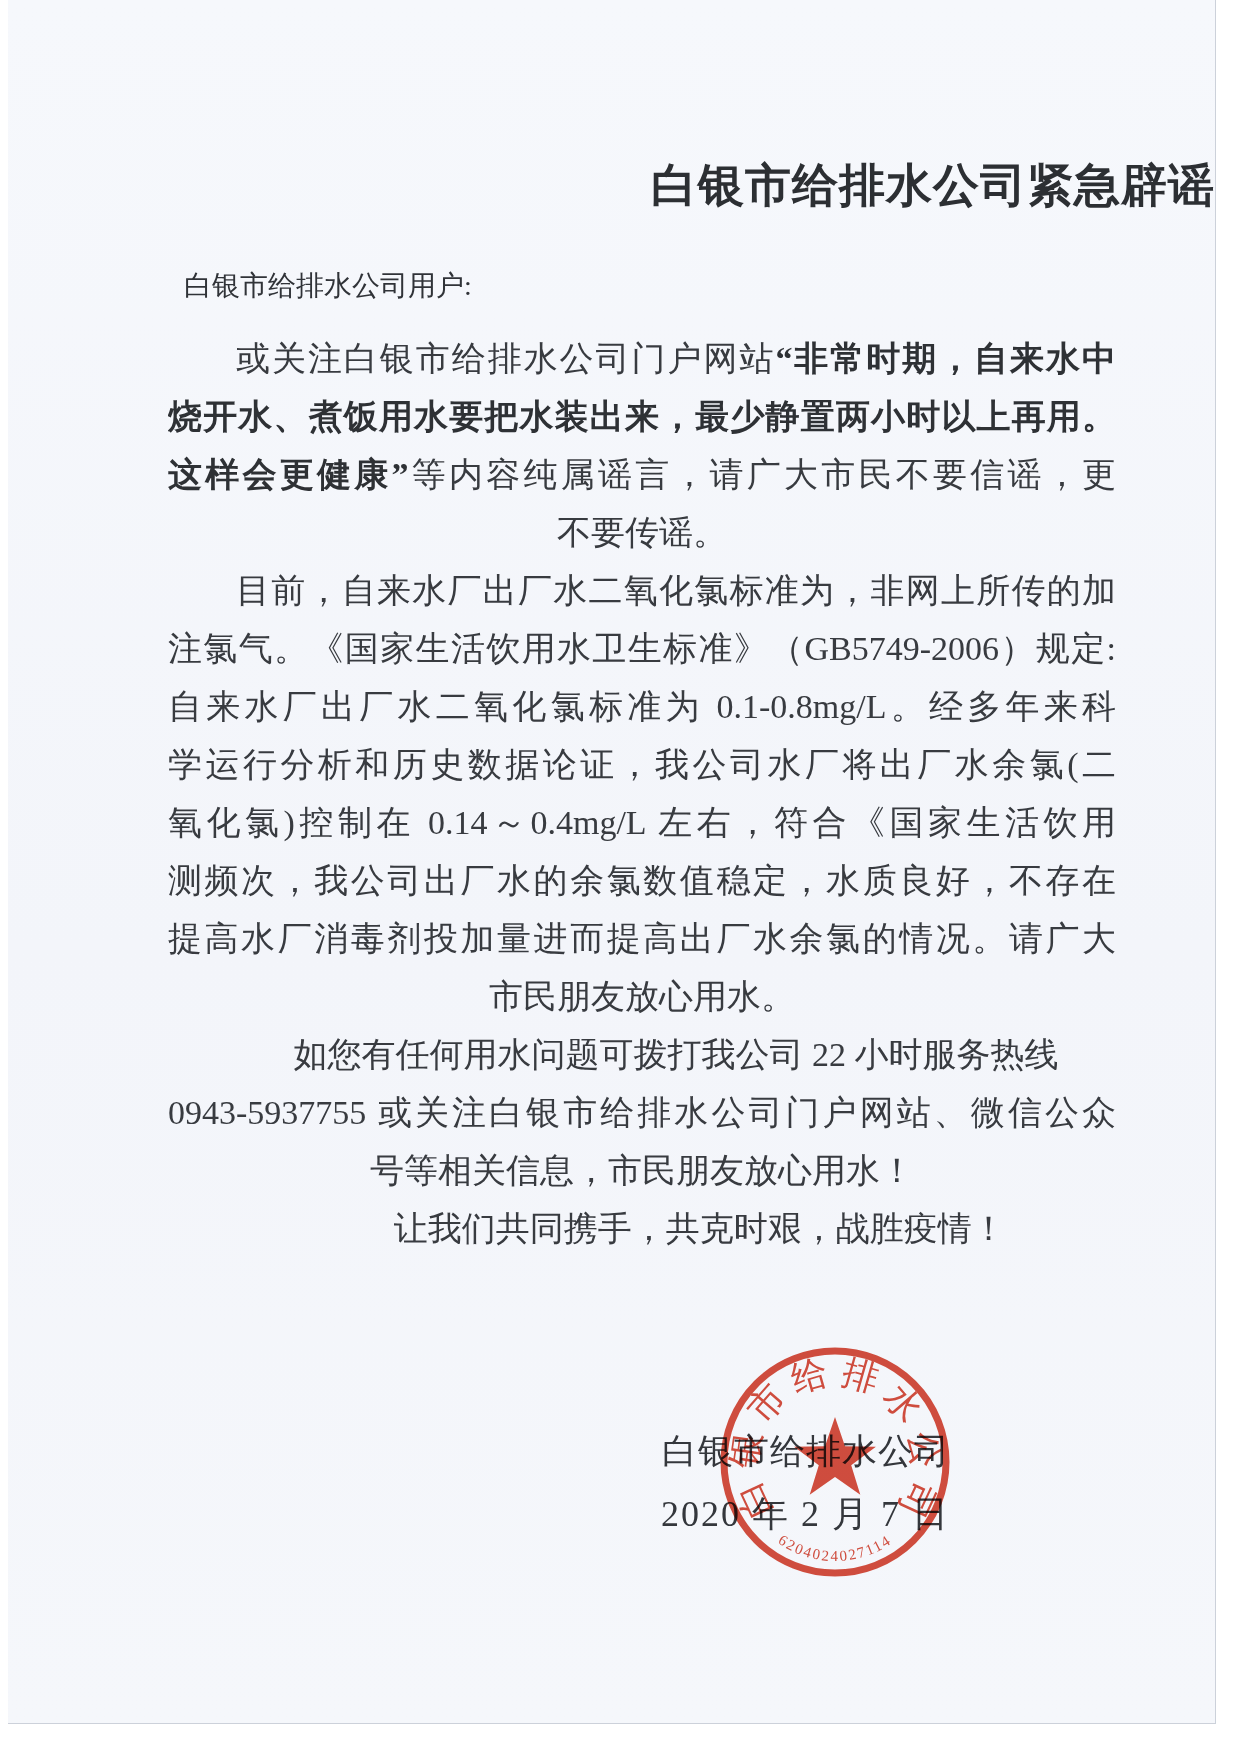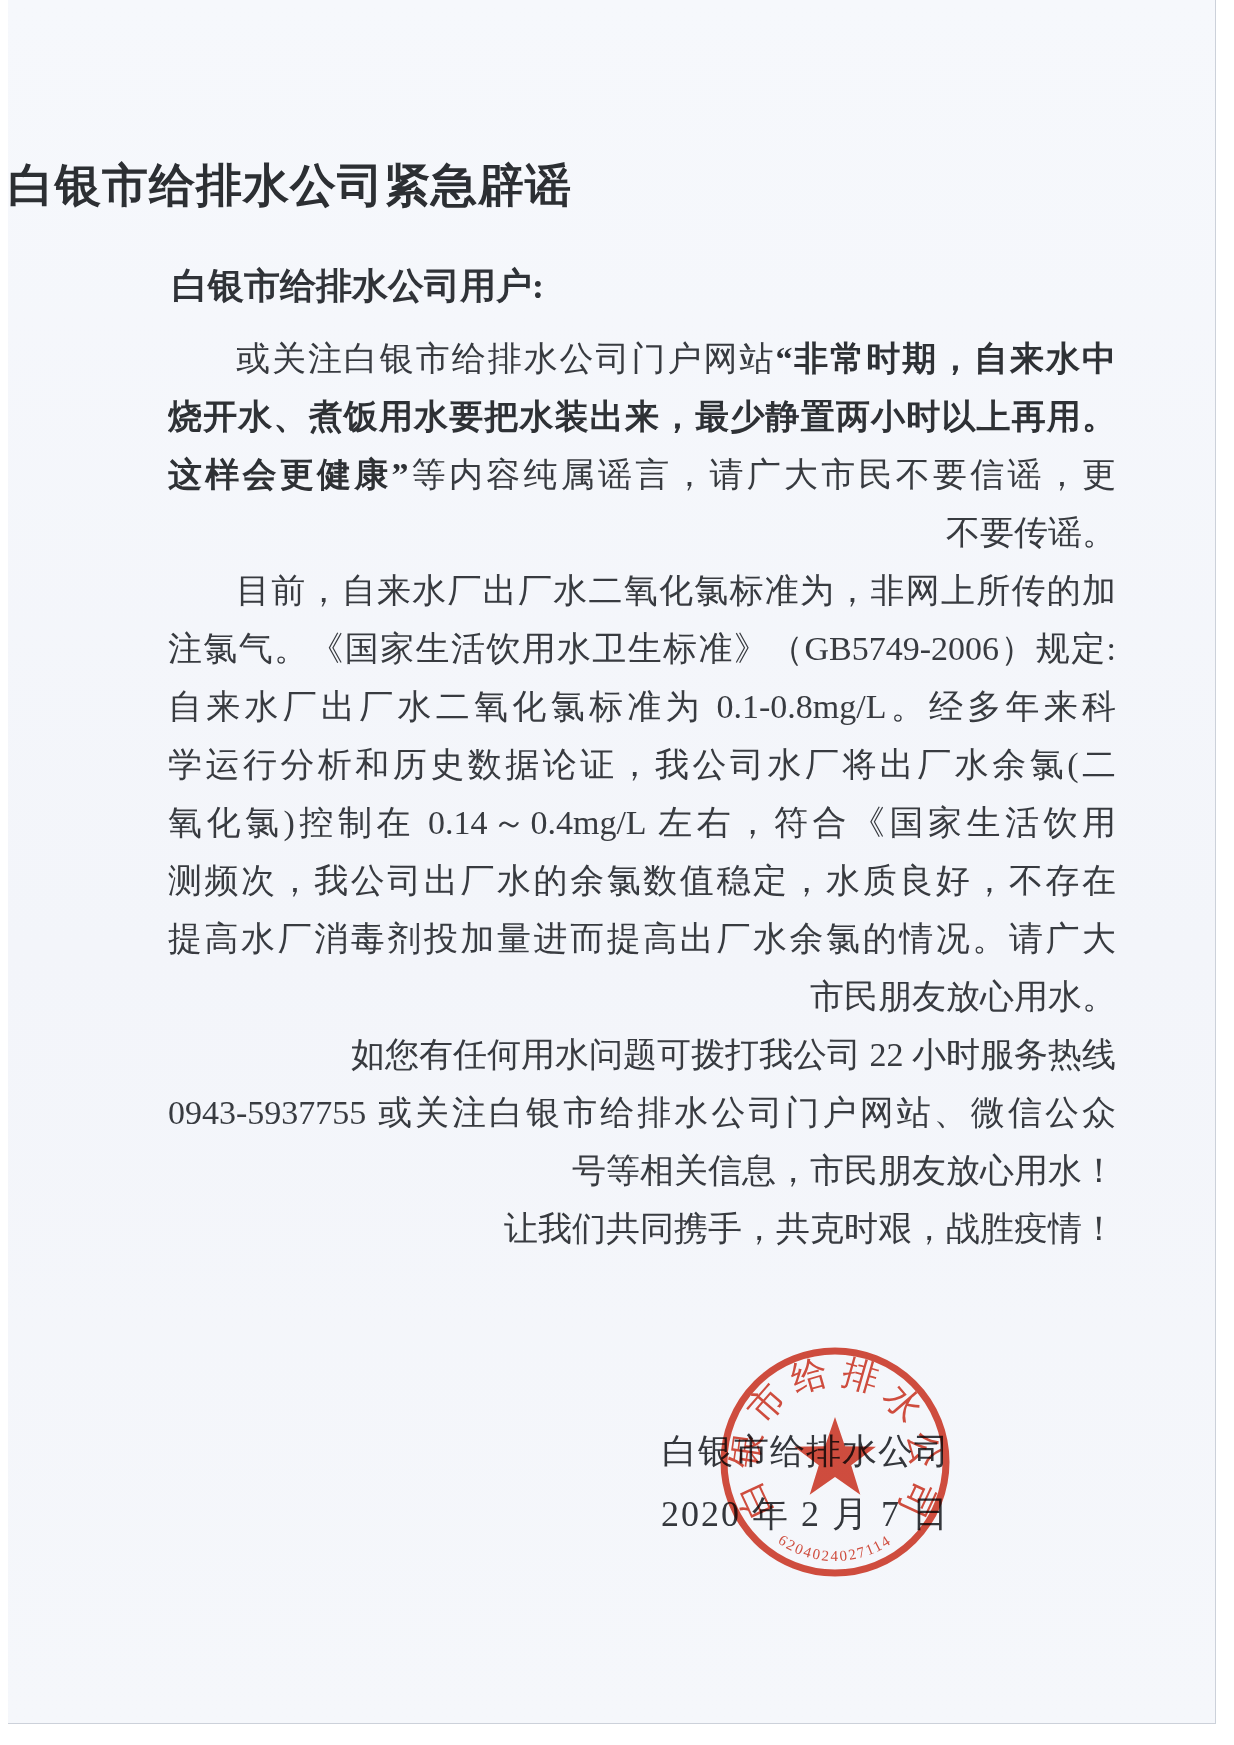--- a/index.html
+++ b/index.html
@@ -11,33 +11,33 @@
   }
   .paper{
     position:absolute;left:8px;top:0;width:1207px;height:1723px;
     background:linear-gradient(180deg,#f6f8fc 0%,#f3f5fa 55%,#f5f7fb 100%);
     border-right:1px solid #ccd1da;
     border-bottom:1px solid #ccd1da;
     color:#35383d;
   }
   .doc-title{
     position:absolute;top:158px;left:0;width:100%;
-    text-align:left;font-size:46px;line-height:56px;font-weight:700;
+    text-align:right;font-size:46px;line-height:56px;font-weight:700;
     letter-spacing:1px;color:#2c2f33;
   }
   .salutation{
-    position:absolute;left:164px;top:264px;
-    font-size:36px;line-height:44px;font-weight:700;color:#303338;
+    position:absolute;left:176px;top:264px;
+    font-size:28px;line-height:44px;font-weight:400;color:#303338;
   }
   .body-text{
     position:absolute;left:160px;top:330px;width:948px;
     font-size:34px;color:#383b40;
   }
   .line{
-    height:58px;line-height:58px;white-space:nowrap;text-align:right;
+    height:58px;line-height:58px;white-space:nowrap;text-align:center;
   }
   .line.fill{
     white-space:normal;text-align:justify;text-align-last:justify;
     overflow:hidden;
   }
   .line .b{font-weight:700;color:#2e3135;margin-top:36px;}
   .sig-block{
     position:absolute;top:1428px;right:265px;text-align:right;
     color:#34373c;
   }

